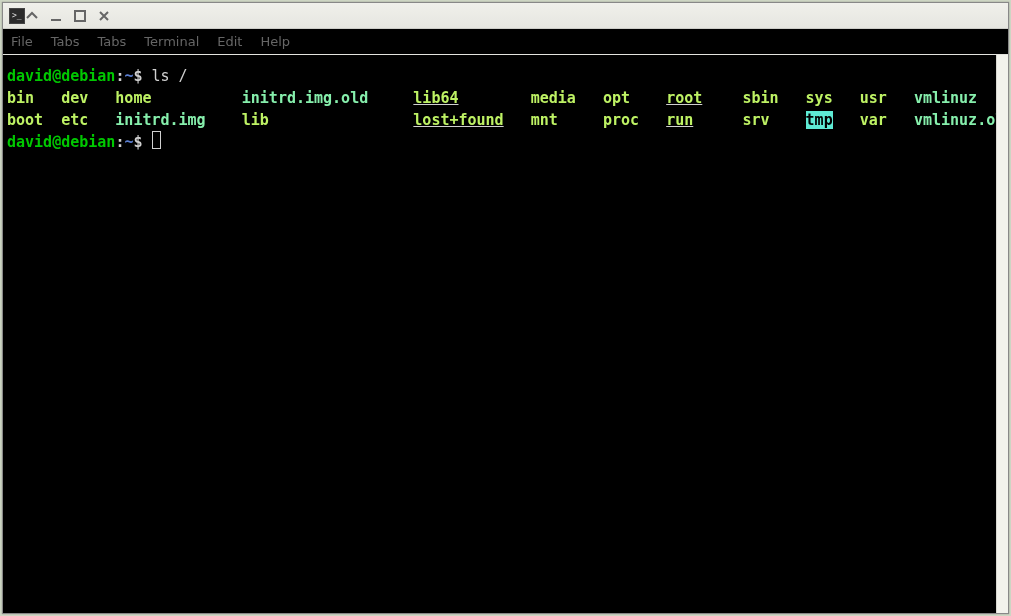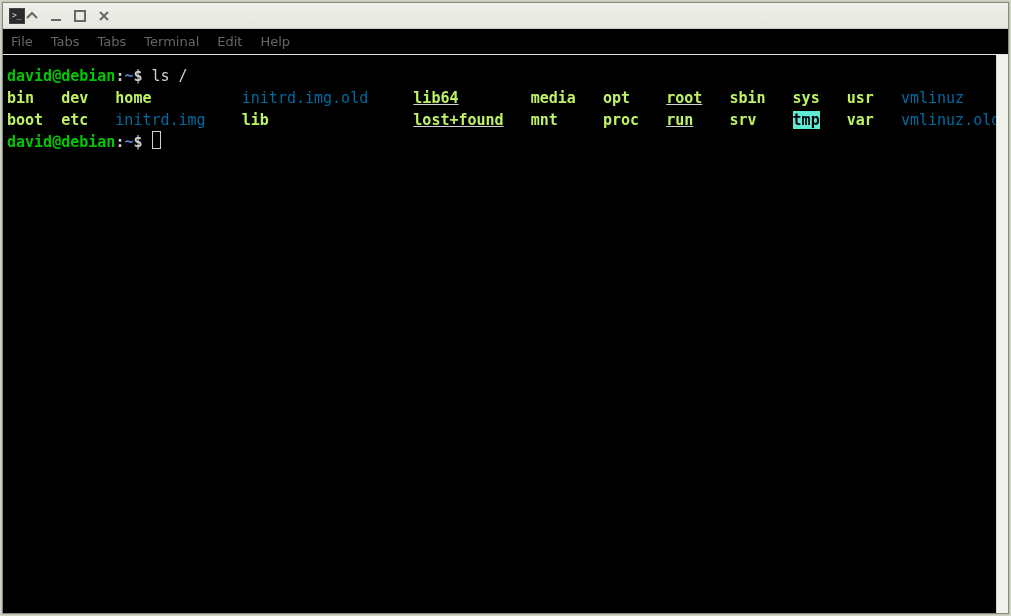--- a/index.html
+++ b/index.html
@@ -101,41 +101,41 @@
     .scrollbar {
       width: 12px;
       background: #f2f2ec;
       border-left: 1px solid #d8d8d2;
     }
     .prompt-user { color: #00c800; font-weight: bold; }
     .prompt-colon { color: #d0d0d0; font-weight: bold; }
     .prompt-path { color: #5b7ed0; font-weight: bold; }
     .cmd { color: #d0d0d0; }
     .dir { color: #bef264; font-weight: bold; }
-    .symlink { color: #0369a1; font-weight: normal; }
+    .symlink { color: #86efac; font-weight: bold; }
     .sticky { background: #5eead4; color: #000; font-weight: bold; }
     .cursor {
       display: inline-block;
       width: 9px;
       height: 18px;
       border: 1px solid #d0d0d0;
       vertical-align: -2px;
     }
     .ls-line { display: block; }
     .entry { display: inline-block; }
     
     .c0 { width: 6ch; }
     .c1 { width: 6ch; }
     .c2 { width: 14ch; }
     .c3 { width: 19ch; }
     .c4 { width: 13ch; text-decoration: underline; }
     .c5 { width: 8ch; }
     .c6 { width: 7ch; }
     .c7 { width: 7ch; text-decoration: underline; }
-    .c8 { width: 7ch; }
+    .c8 { width: 7ch; margin-left: 13px; }
     .c9 { width: 6ch; }
     .c10 { width: 6ch; }
     .c11 { width: 14ch; }
   </style>
 </head>
 <body>
 
 <div class="window">
 
   <div class="titlebar">

